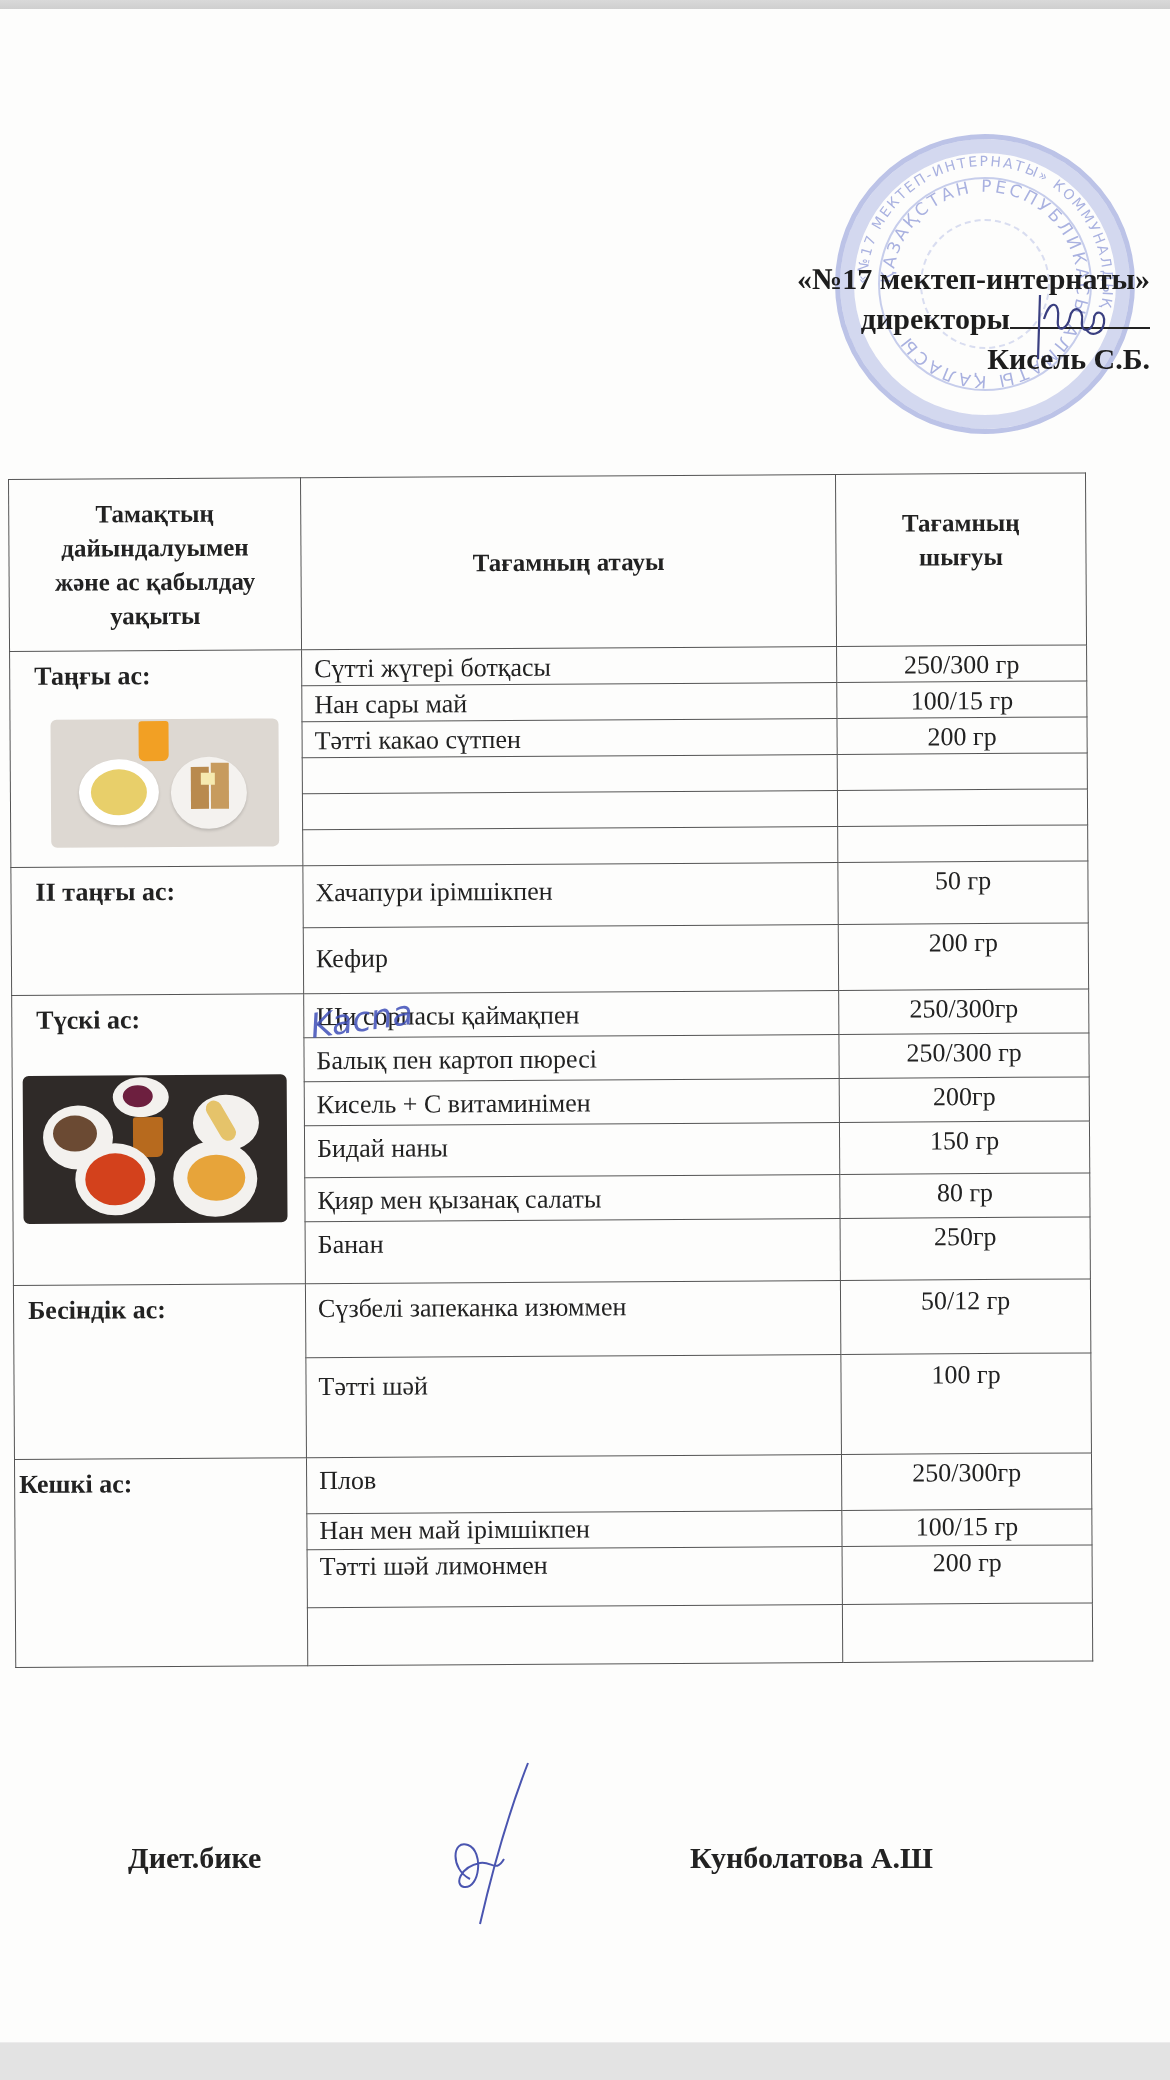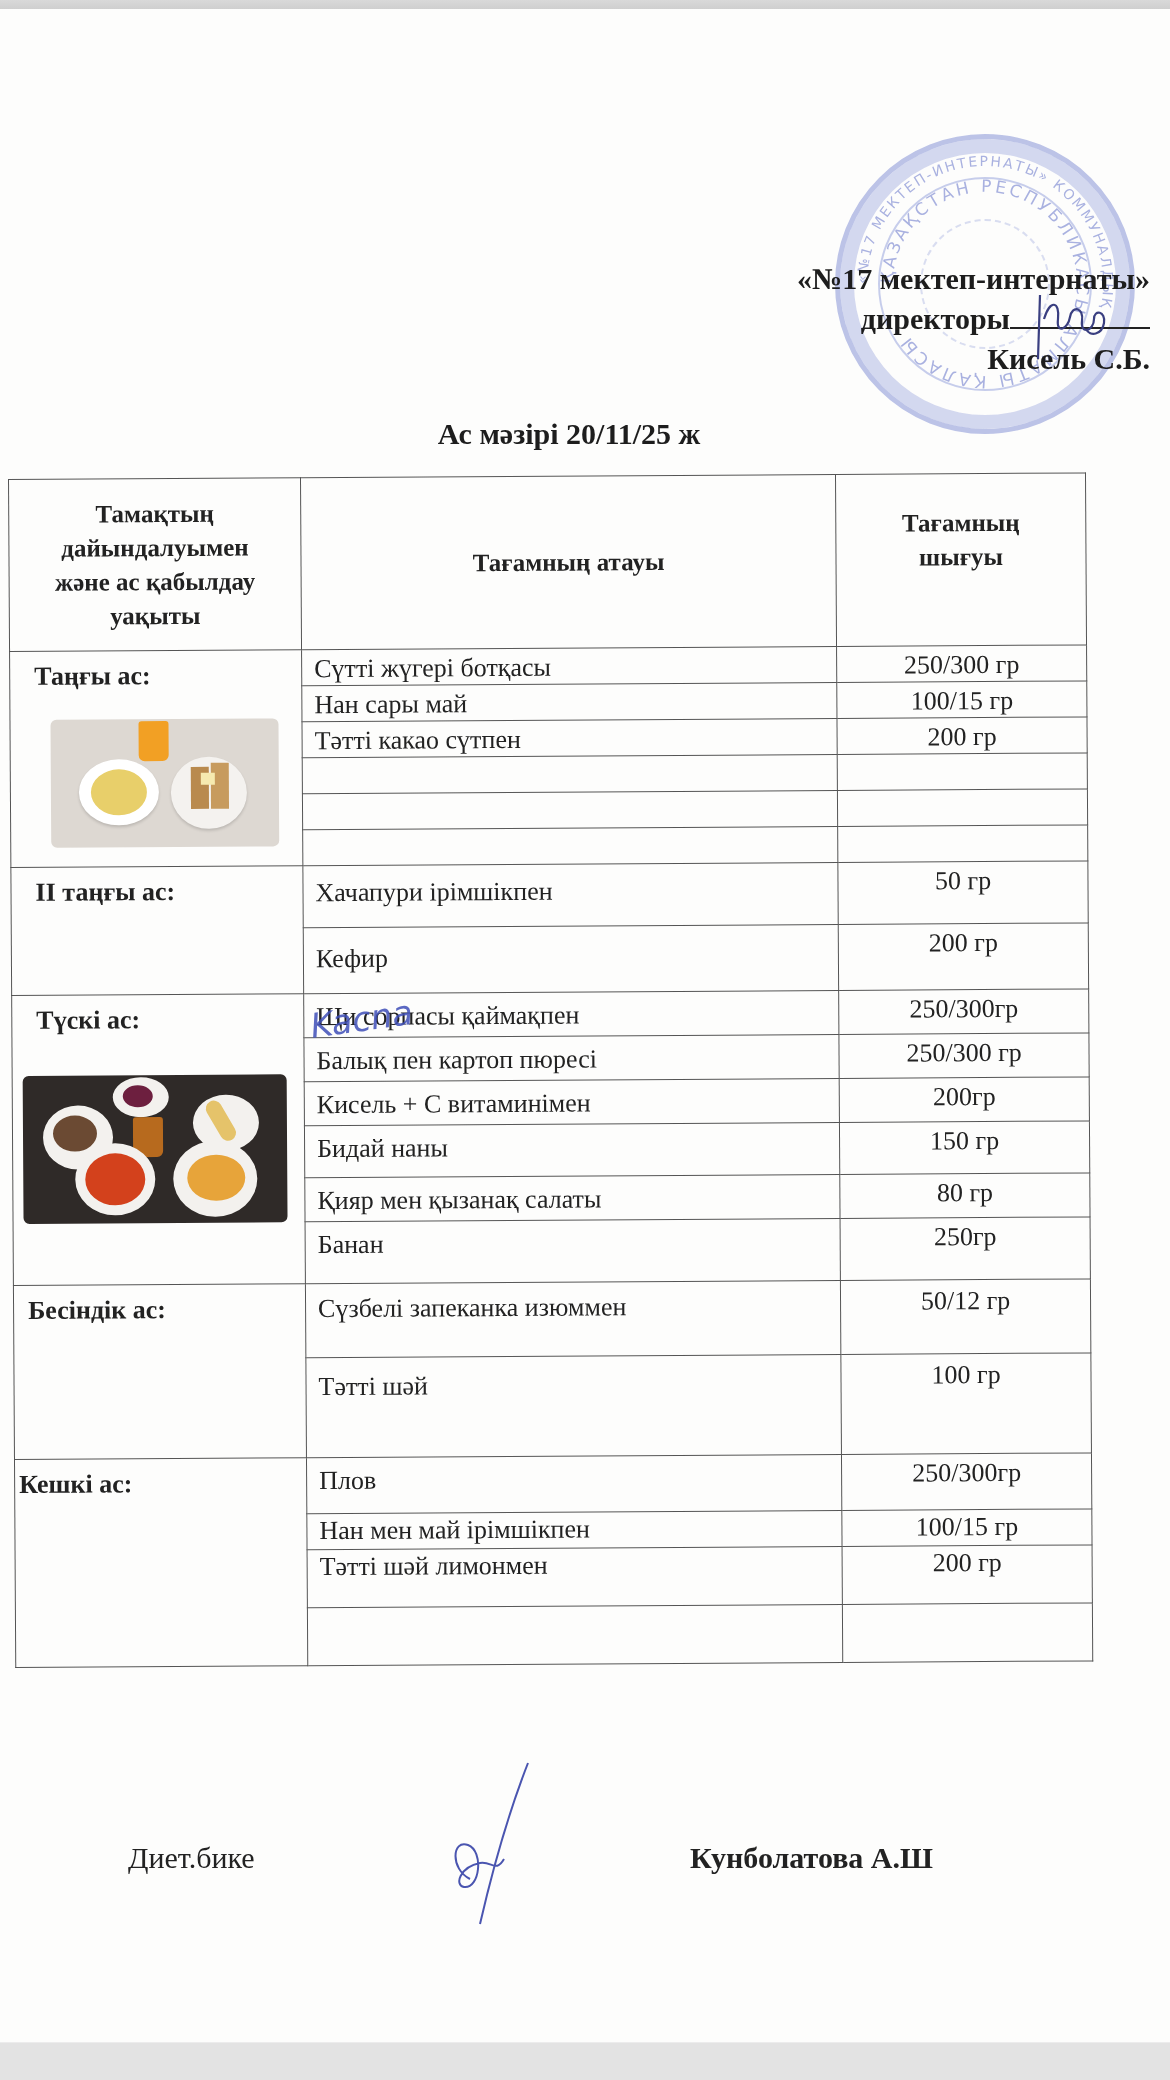--- a/index.html
+++ b/index.html
@@ -94,21 +94,21 @@
     .shape { position: absolute; border-radius: 50%; }
 
     .handwritten {
       position: absolute; left: 310px; top: 990px;
       font-family: "DejaVu Sans", sans-serif; font-style: italic;
       color: #3f4fb8; font-size: 34px; transform: rotate(-8deg);
       opacity: 0.85;
     }
 
     .footer-left {
-      position: absolute; left: 128px; top: 1832px; font-weight: normal; font-size: 30px;
+      position: absolute; left: 128px; top: 1832px; font-weight: bold; font-size: 30px;
     }
     .footer-right {
       position: absolute; left: 690px; top: 1832px; font-weight: bold; font-size: 30px;
     }
     .footer-sign { position: absolute; left: 440px; top: 1750px; }
   </style>
 </head>
 <body>
 
 <div class="topbar"></div>
@@ -136,23 +136,20 @@
     <div>«№17 мектеп-интернаты»</div>
     <div>
       <span class="dir-line">директоры</span><span class="sign-line"></span>
     </div>
     <div>Кисель С.Б.</div>
   </div>
   <svg class="director-sign" width="90" height="80" viewBox="0 0 90 80">
     <path d="M10 6 L8 70 M14 30 C20 10 30 12 28 30 C26 46 38 40 40 28 C42 16 54 18 52 32 C50 46 64 42 64 30 C64 20 76 22 74 34 C72 46 60 48 56 40" fill="none" stroke="#3a3f80" stroke-width="2.2"></path>
   </svg>
 
-  <div class="title">
-    <span>Ас мәзірі 20/11/25 ж</span>
-  </div>
 
   <table class="menu-table">
     <colgroup>
       <col class="col-time">
         <col class="col-name">
         <col class="col-qty">
     </colgroup>
     <tbody>
         <tr style="height:172px;">
       <th style="padding:0 30px;">Тамақтың дайындалуымен және ас қабылдау уақыты</th>

